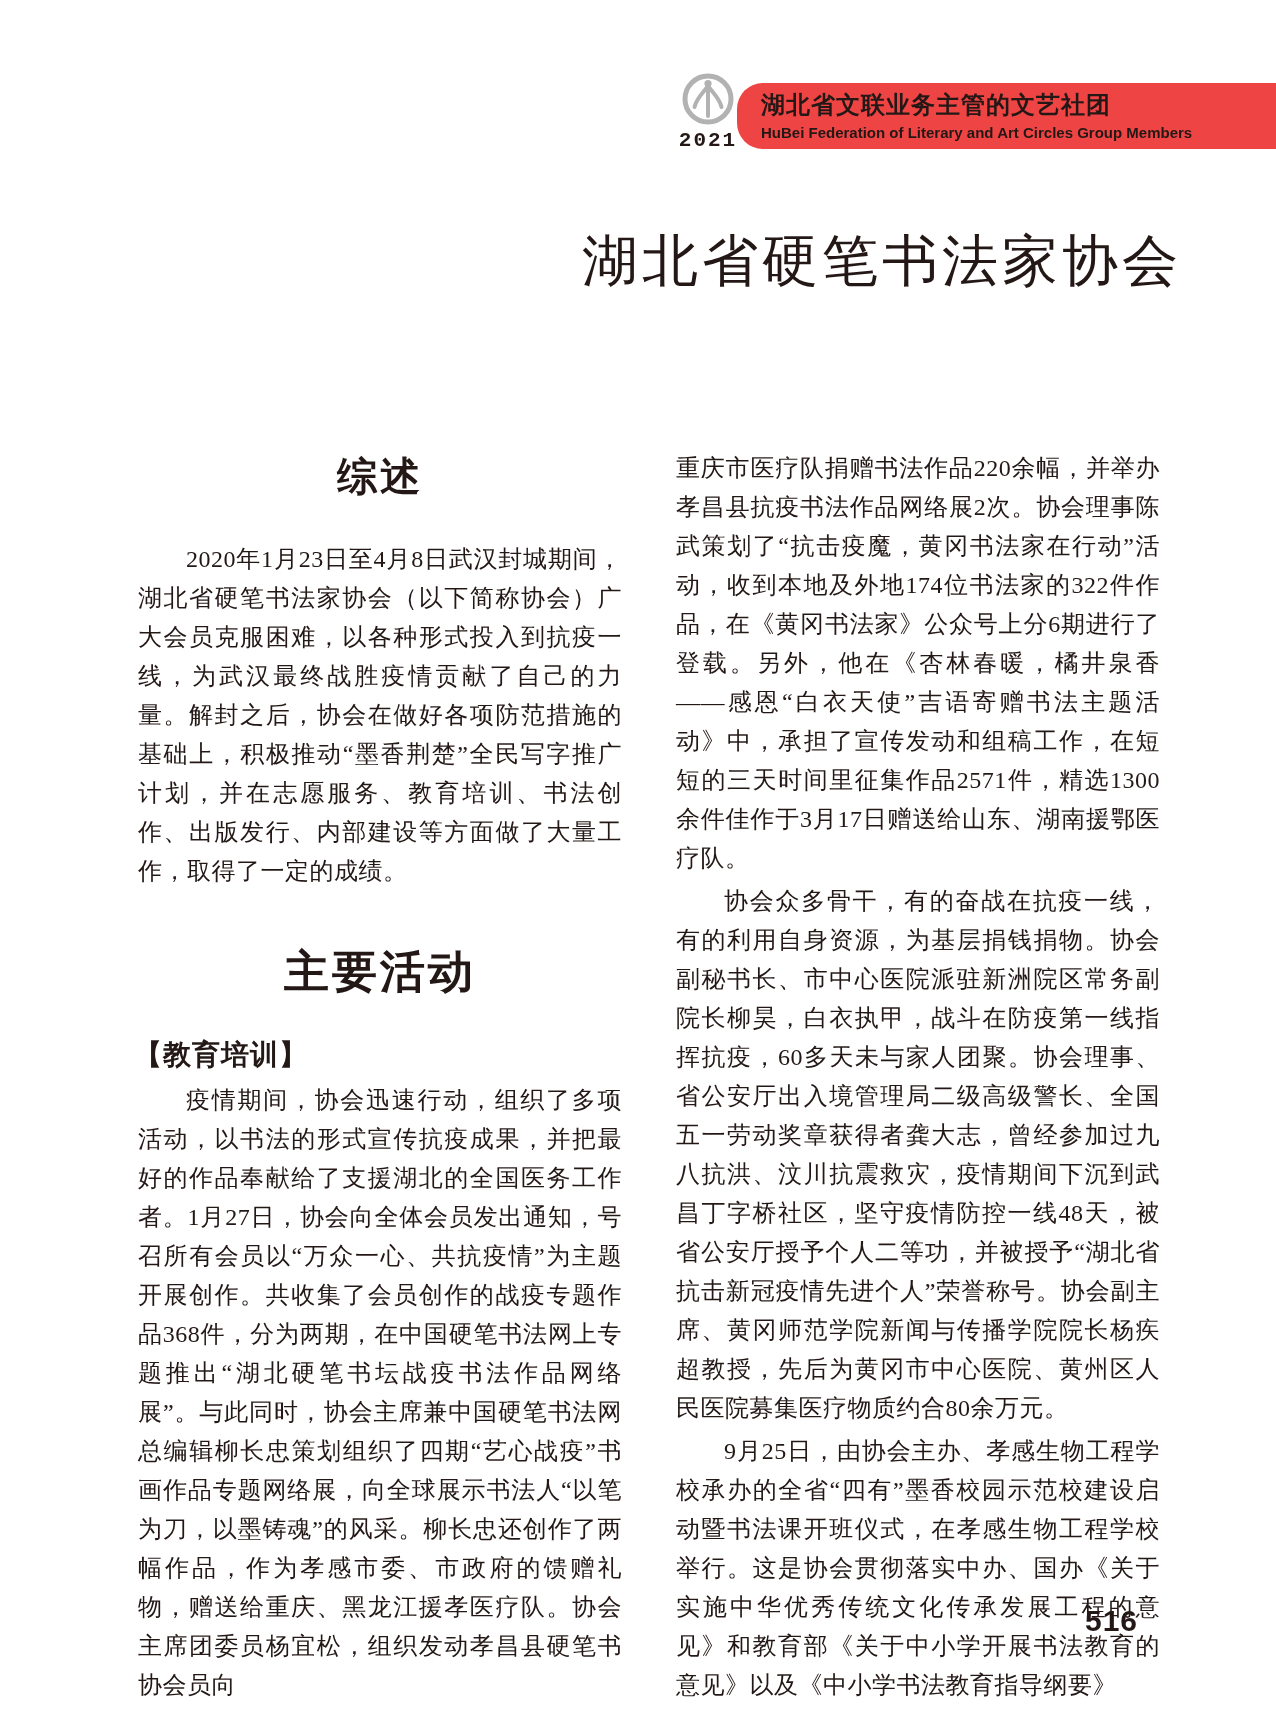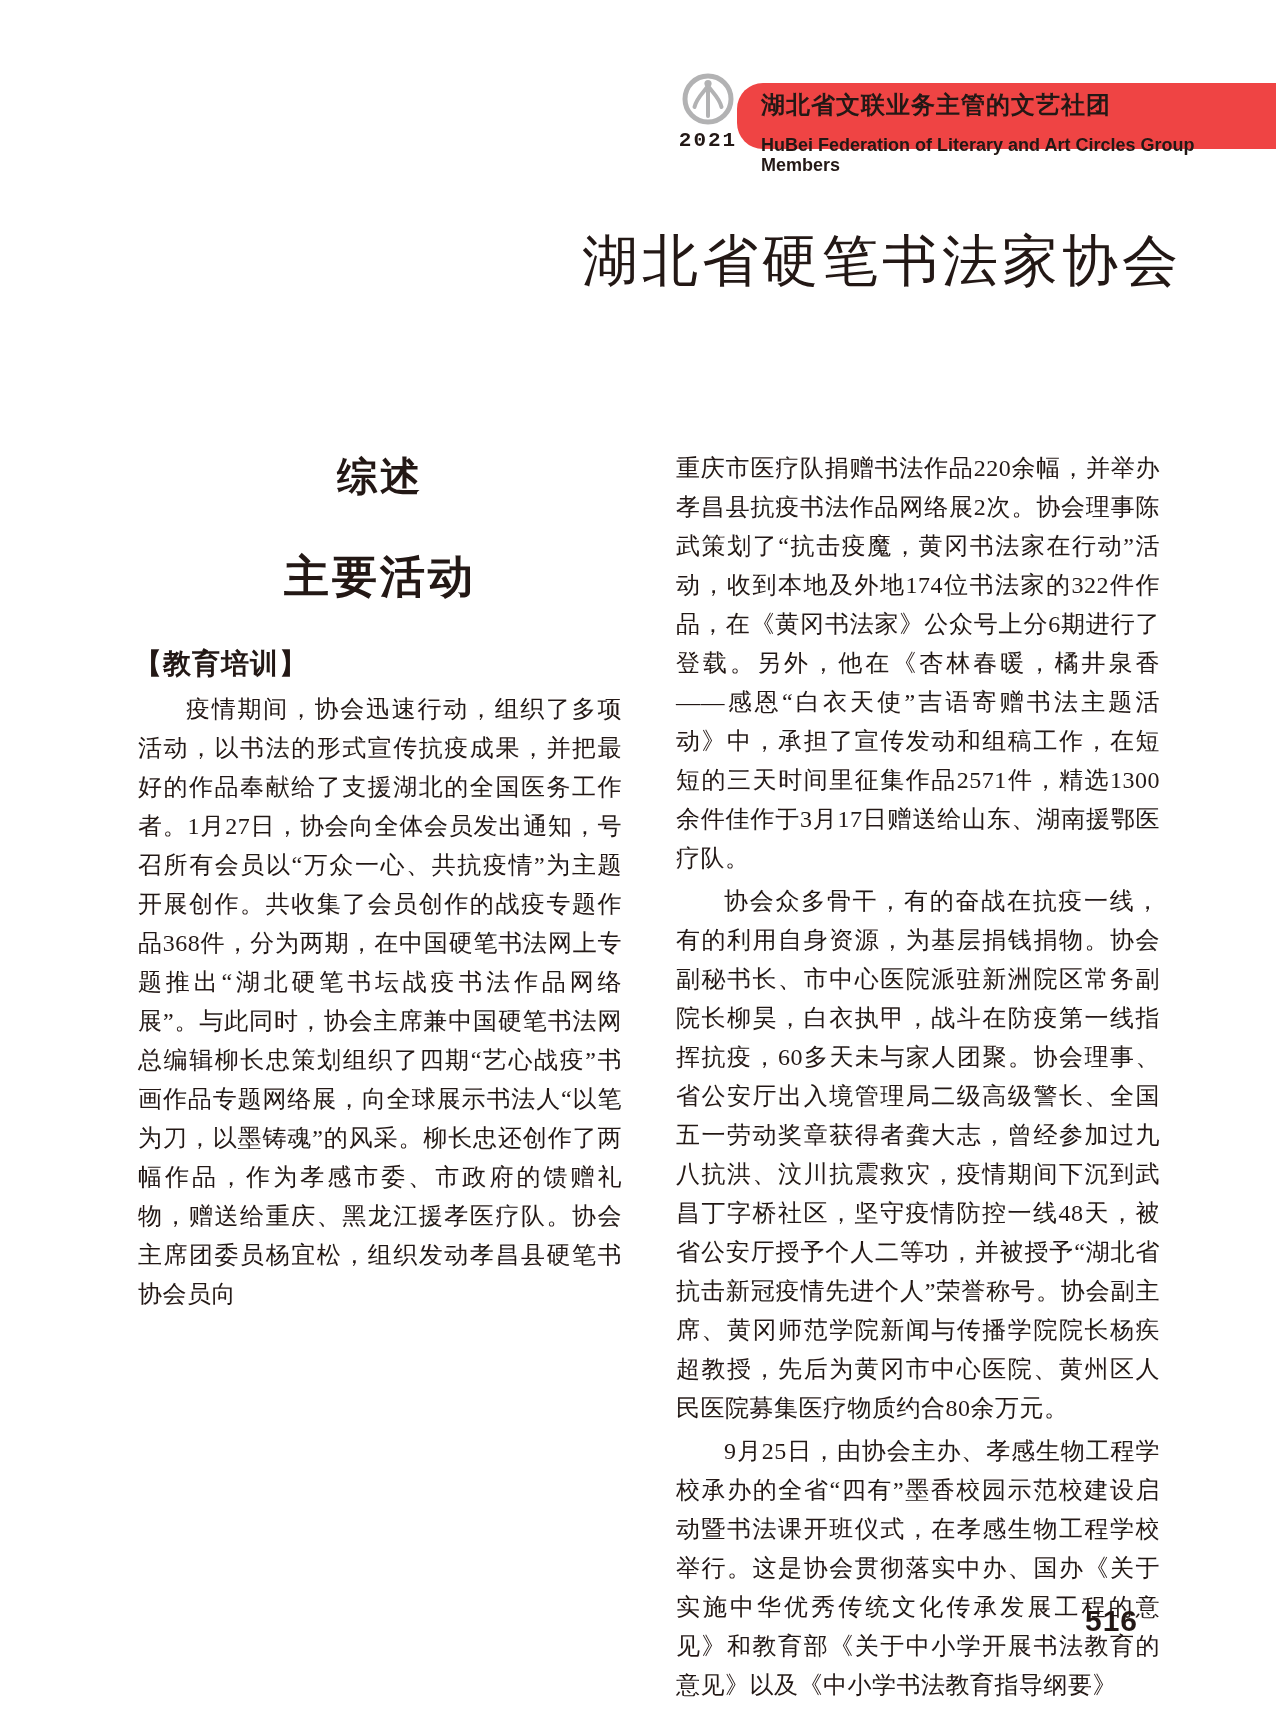--- a/index.html
+++ b/index.html
@@ -22,21 +22,21 @@
     box-sizing:border-box;
     padding:8px 0 0 24px;
   }
   .banner-cn {
     font-family:"Liberation Sans","DejaVu Sans",sans-serif;
     font-weight:bold; font-size:24px; letter-spacing:1px;
     line-height:28px;
   }
   .banner-en {
     font-family:"Liberation Sans","DejaVu Sans",sans-serif;
-    font-weight:bold; font-size:18px; line-height:20px; margin-top:16px;
+    font-weight:bold; font-size:15px; line-height:20px; margin-top:4px;
   }
   .logo { position:absolute; left:681px; top:72px; width:54px; height:54px; }
   .logo-year {
     position:absolute; left:677px; top:129px; width:62px;
     text-align:center;
     font-family:Liberation Mono, monospace;
     font-weight:bold; font-size:21px; letter-spacing:2px;
   }
 
   
@@ -53,21 +53,21 @@
   .col-right { left:672px; top:445px; }
 
   .h-overview {
     margin:0 0 40px 0;
     font-family:"Liberation Sans","DejaVu Sans",sans-serif;
     font-size:40px; font-weight:bold; letter-spacing:3px;
     text-align:center; line-height:48px;
   }
   .h-activities {
     margin:54px 0 38px 0;
-    font-family:Liberation Mono, monospace;
+    font-family:Liberation Sans, sans-serif;
     font-size:45px; font-weight:bold; letter-spacing:3px;
     text-align:center; line-height:54px;
   }
   .h-bracket {
     margin:0 0 8px 0;
     font-size:28px; font-weight:bold; letter-spacing:1px;
     line-height:36px;
   }
   .col-right .h-bracket { margin:24px 0 6px 0; }
 
@@ -106,20 +106,21 @@
 
   <div class="banner">
     <div class="banner-cn">湖北省文联业务主管的文艺社团</div>
     <div class="banner-en">HuBei Federation of Literary and Art Circles Group Members</div>
   </div>
 
   <h1 class="page-title">湖北省硬笔书法家协会</h1>
 
   <section class="col col-left">
     <h2 class="h-overview">综述</h2>
+    <p class="body indent">2020年1月23日至4月8日武汉封城期间，湖北省硬笔书法家协会（以下简称协会）广大会员克服困难，以各种形式投入到抗疫一线，为武汉最终战胜疫情贡献了自己的力量。解封之后，协会在做好各项防范措施的基础上，积极推动“墨香荆楚”全民写字推广计划，并在志愿服务、教育培训、书法创作、出版发行、内部建设等方面做了大量工作，取得了一定的成绩。</p>
     <h2 class="h-activities">主要活动</h2>
     <h3 class="h-bracket">【教育培训】</h3>
     <p class="body indent">疫情期间，协会迅速行动，组织了多项活动，以书法的形式宣传抗疫成果，并把最好的作品奉献给了支援湖北的全国医务工作者。1月27日，协会向全体会员发出通知，号召所有会员以“万众一心、共抗疫情”为主题开展创作。共收集了会员创作的战疫专题作品368件，分为两期，在中国硬笔书法网上专题推出“湖北硬笔书坛战疫书法作品网络展”。与此同时，协会主席兼中国硬笔书法网总编辑柳长忠策划组织了四期“艺心战疫”书画作品专题网络展，向全球展示书法人“以笔为刀，以墨铸魂”的风采。柳长忠还创作了两幅作品，作为孝感市委、市政府的馈赠礼物，赠送给重庆、黑龙江援孝医疗队。协会主席团委员杨宜松，组织发动孝昌县硬笔书协会员向</p>
   </section>
 
   <section class="col col-right">
     <p class="body">重庆市医疗队捐赠书法作品220余幅，并举办孝昌县抗疫书法作品网络展2次。协会理事陈武策划了“抗击疫魔，黄冈书法家在行动”活动，收到本地及外地174位书法家的322件作品，在《黄冈书法家》公众号上分6期进行了登载。另外，他在《杏林春暖，橘井泉香——感恩“白衣天使”吉语寄赠书法主题活动》中，承担了宣传发动和组稿工作，在短短的三天时间里征集作品2571件，精选1300余件佳作于3月17日赠送给山东、湖南援鄂医疗队。</p>
     <p class="body indent">协会众多骨干，有的奋战在抗疫一线，有的利用自身资源，为基层捐钱捐物。协会副秘书长、市中心医院派驻新洲院区常务副院长柳昊，白衣执甲，战斗在防疫第一线指挥抗疫，60多天未与家人团聚。协会理事、省公安厅出入境管理局二级高级警长、全国五一劳动奖章获得者龚大志，曾经参加过九八抗洪、汶川抗震救灾，疫情期间下沉到武昌丁字桥社区，坚守疫情防控一线48天，被省公安厅授予个人二等功，并被授予“湖北省抗击新冠疫情先进个人”荣誉称号。协会副主席、黄冈师范学院新闻与传播学院院长杨疾超教授，先后为黄冈市中心医院、黄州区人民医院募集医疗物质约合80余万元。</p>
     <p class="body indent">9月25日，由协会主办、孝感生物工程学校承办的全省“四有”墨香校园示范校建设启动暨书法课开班仪式，在孝感生物工程学校举行。这是协会贯彻落实中办、国办《关于实施中华优秀传统文化传承发展工程的意见》和教育部《关于中小学开展书法教育的意见》以及《中小学书法教育指导纲要》</p>
   </section>

